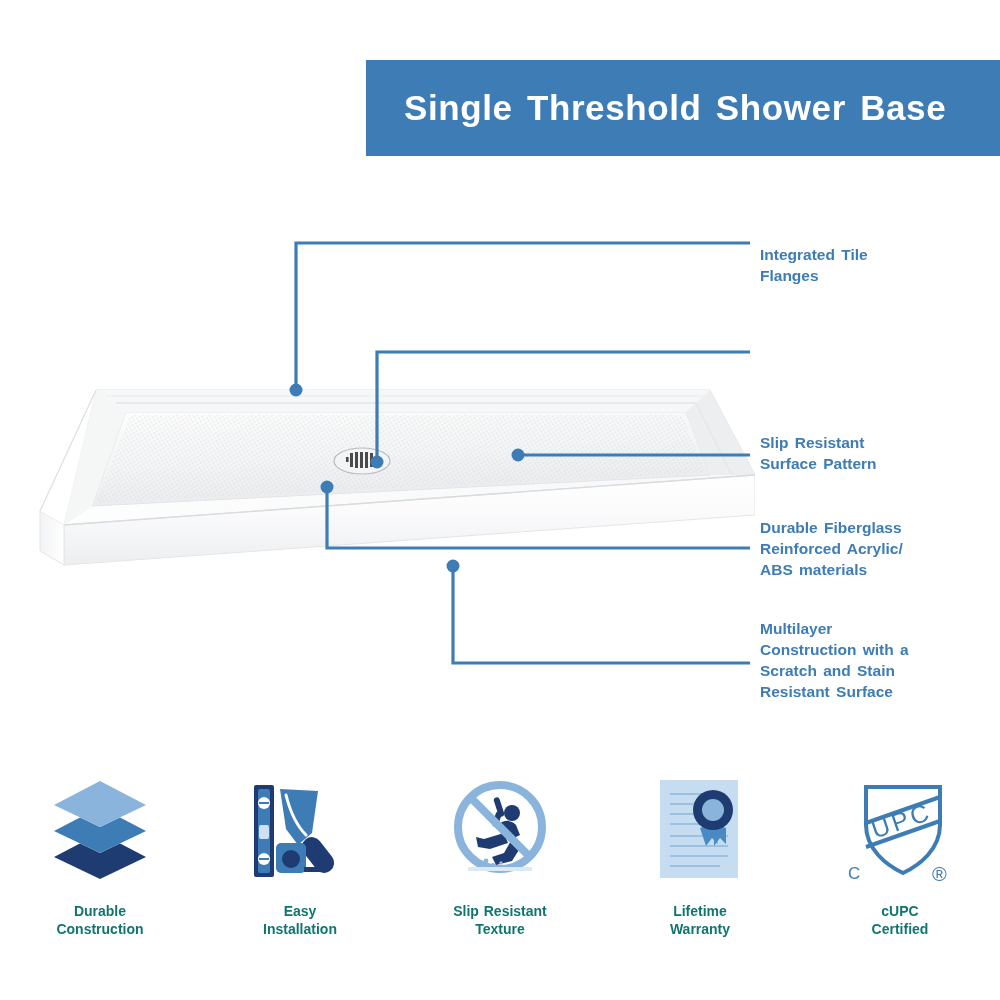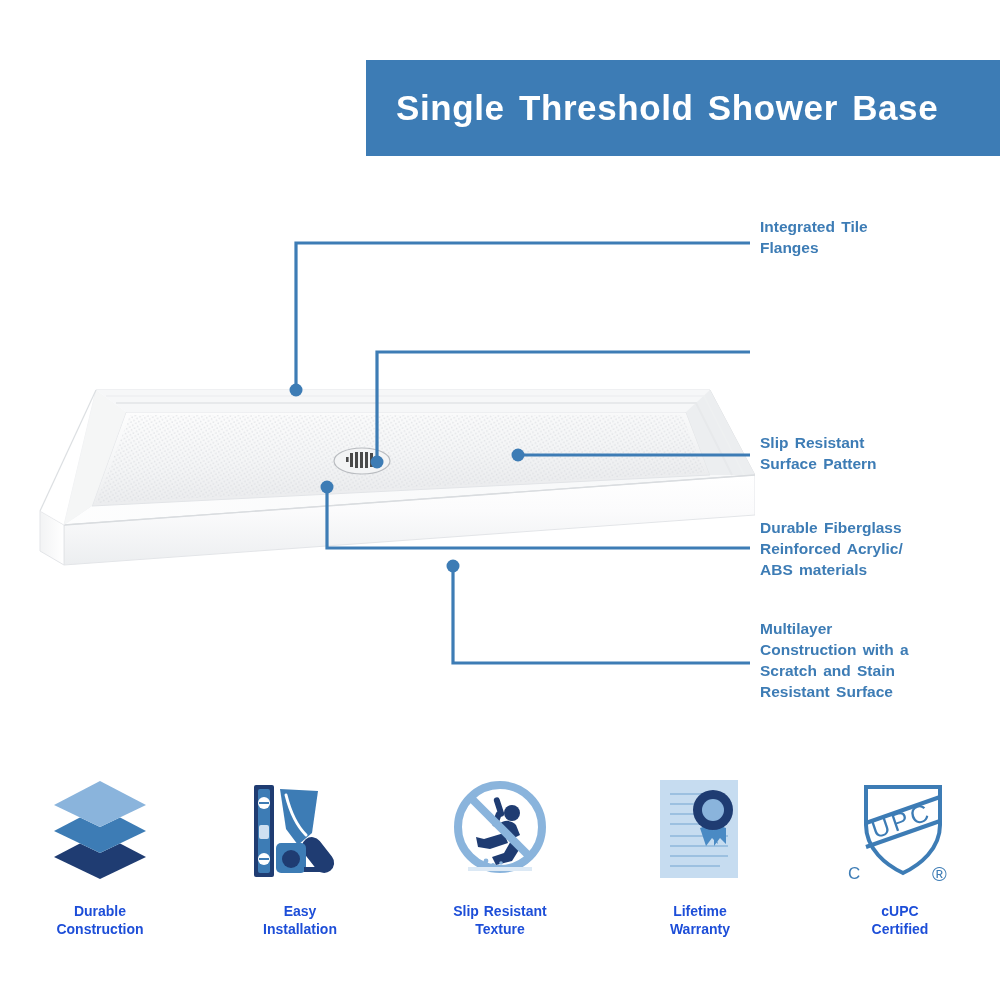--- a/index.html
+++ b/index.html
@@ -14,21 +14,21 @@
   .page{position:absolute;inset:0;}
 
   
   .banner{
     position:absolute;
     left:366px;top:60px;
     width:634px;height:96px;
     background:#3d7cb5;
     display:flex;align-items:center;
     box-sizing:border-box;
-    padding-left:30px;
+    padding-left:38px;
   }
   .banner-title{
     color:#ffffff;
     font-size:35px;
     font-weight:bold;
     letter-spacing:0.6px;
     word-spacing:4px;
     white-space:nowrap;
   }
 
@@ -42,21 +42,21 @@
   
   .callout{
     position:absolute;
     color:#3d7cb5;
     font-size:15.5px;
     font-weight:bold;
     line-height:21px;
     word-spacing:2px;
     white-space:pre-line;
   }
-  #callout-0{left:760px;top:216px;}
+  #callout-0{left:760px;top:244px;}
   #callout-1{left:760px;top:310px;}
   #callout-2{left:760px;top:432px;}
   #callout-3{left:760px;top:517px;}
   #callout-4{left:760px;top:618px;}
 
   .leaders{position:absolute;left:0;top:0;width:1000px;height:1000px;pointer-events:none;}
 
   
   .features{
     position:absolute;
@@ -69,21 +69,21 @@
     display:flex;
     flex-direction:column;
     align-items:center;
   }
   .feature-icon{
     height:118px;
     display:flex;align-items:center;justify-content:center;
   }
   .feature-label{
     margin-top:14px;
-    color:#1d4ed8;
+    color:#0f766e;
     font-size:14px;
     font-weight:bold;
     line-height:18px;
     text-align:center;
     white-space:pre-line;
     word-spacing:1px;
   }
 </style>
 </head>
 <body>

